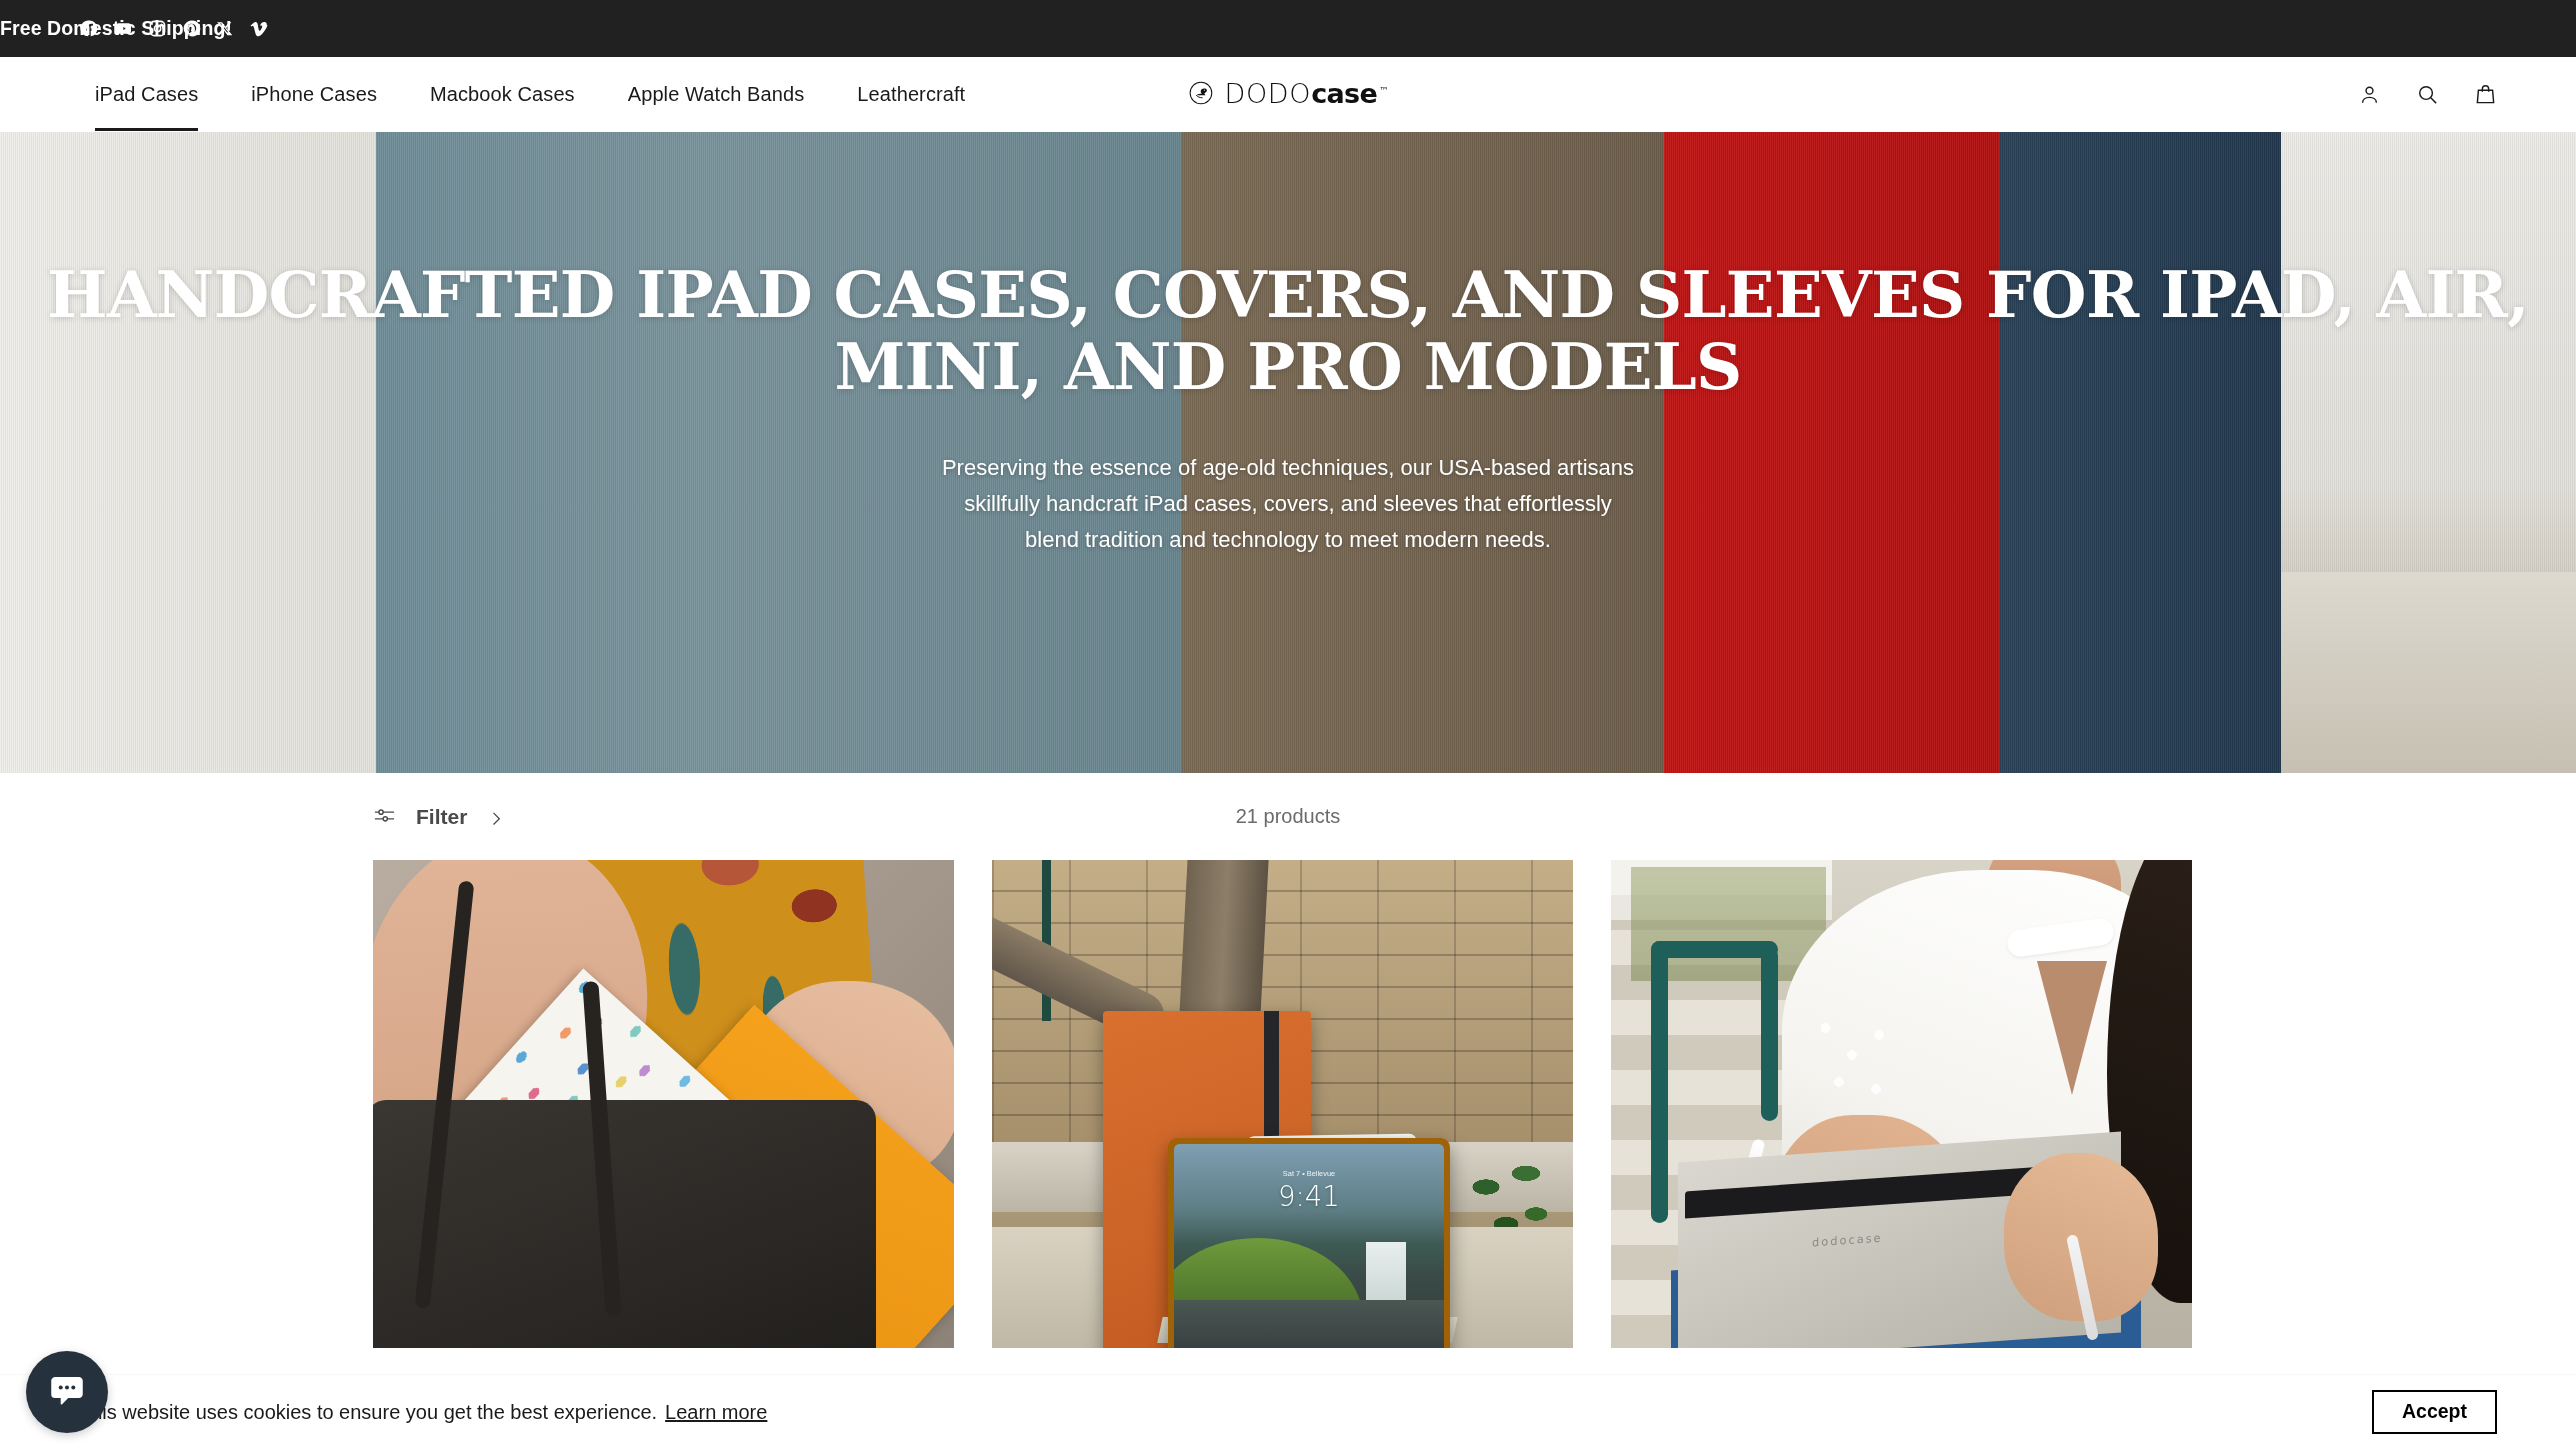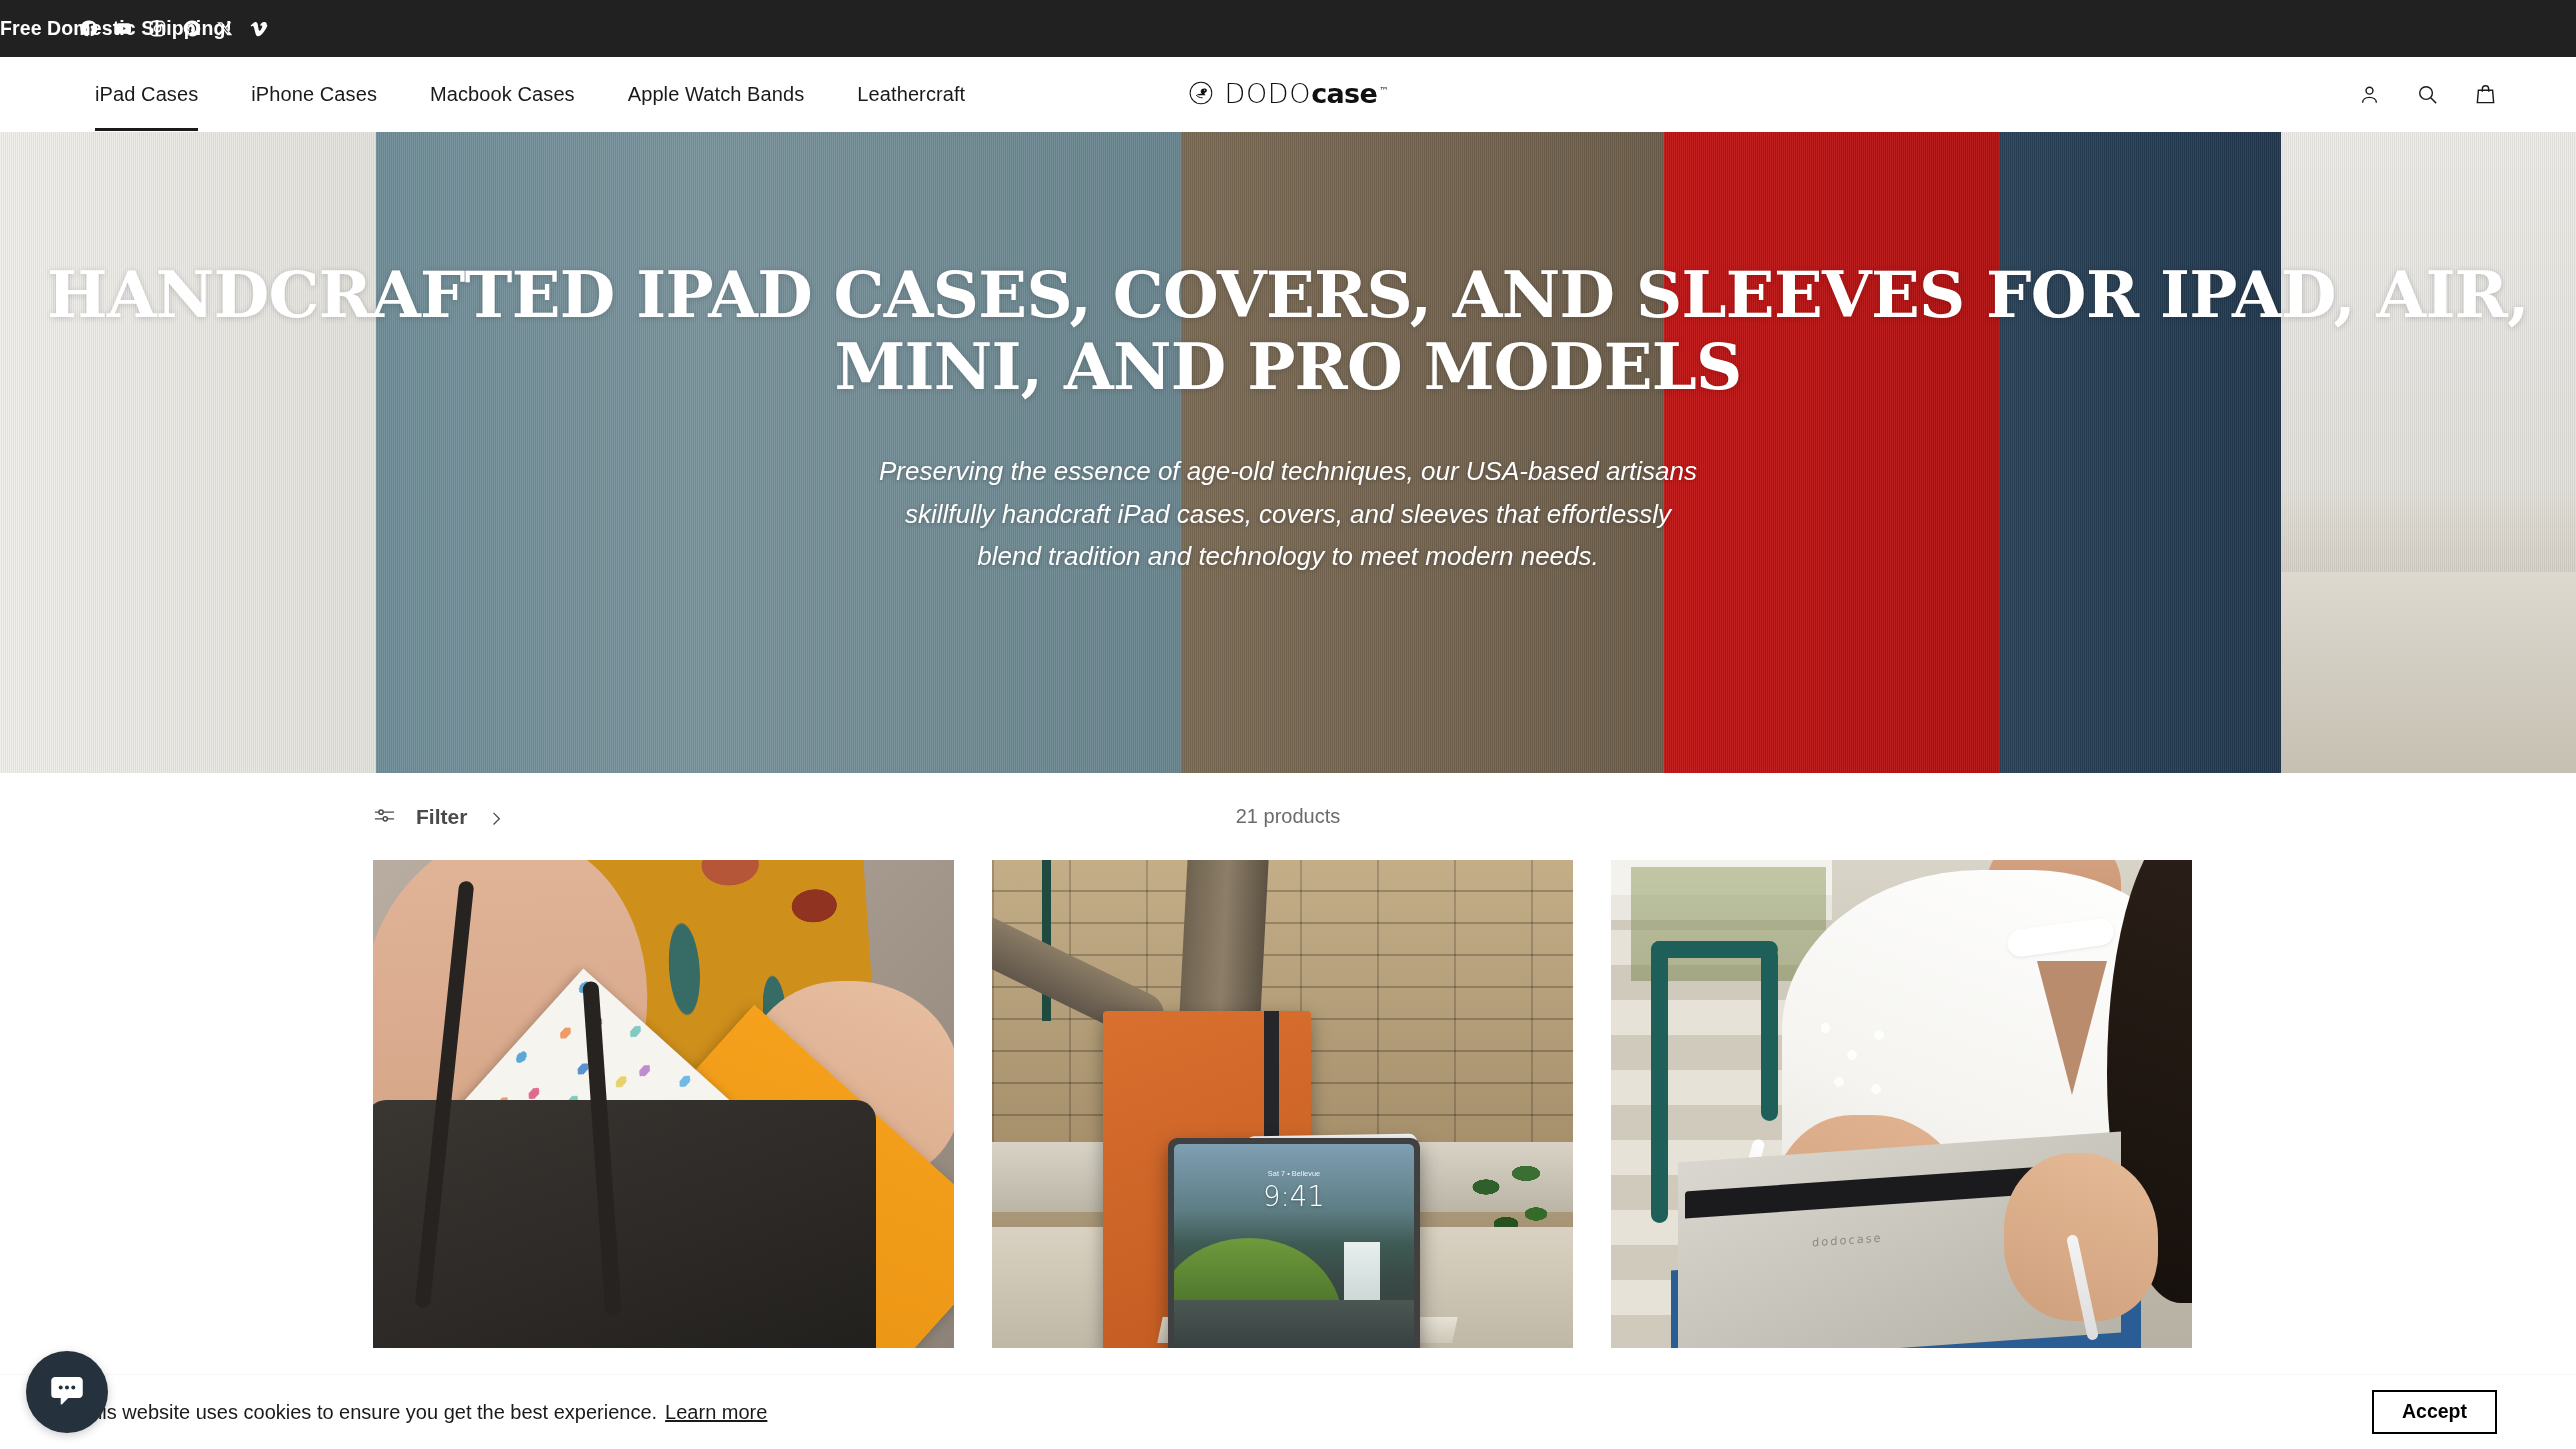--- a/index.html
+++ b/index.html
@@ -144,24 +144,23 @@
     color:#ffffff;
     font-size:64px;
     line-height:1.12;
     letter-spacing:-0.7px;
     text-shadow:0 1.3px 6.7px rgba(0,0,0,.18);
     padding:0 37px;
   }
   .hero-sub {
     margin-top:48px;
     color:#ffffff;
-    font-size:26px;
+    font-size:22px;
     line-height:1.63;
     text-shadow:0 0.7px 4px rgba(0,0,0,.28);
-    font-style:italic;
   }
 
   
   .toolbar {
     position:relative;
     height:87px;
     display:flex;
     align-items:center;
     background:#fff;
   }
@@ -241,21 +240,21 @@
   .c2-ledge { position:absolute; left:0; right:0; top:282px; height:74px; background:linear-gradient(180deg,#d8d3c6,#b9b3a4); }
   .c2-lower { position:absolute; left:0; right:0; top:352px; bottom:0; background:linear-gradient(180deg,#a89878,#8e7f62); }
   .c2-tabletop { position:absolute; left:0; right:0; bottom:0; height:121px; background:linear-gradient(180deg,#d9d2c2,#c0b8a6); }
   .c2-trunk { position:absolute; left:188px; top:-13.4px; width:81px; height:315px; background:linear-gradient(90deg,#6f6350,#8d7e68,#5c5243); border-radius:9.4px; transform:rotate(3deg); }
   .c2-branch { position:absolute; left:-40px; top:94px; width:221px; height:47px; background:linear-gradient(180deg,#8b7c65,#60564a); border-radius:27px; transform:rotate(26deg); }
   .c2-pole { position:absolute; left:50px; top:0; width:9.4px; height:161px; background:#1f4a3f; }
   .c2-folio { position:absolute; left:111px; top:151px; width:208px; height:352px; background:linear-gradient(160deg,#d9702f,#c25a21); border-radius:4px; box-shadow:0 6.7px 17.4px rgba(0,0,0,.35); }
   .c2-folio-edge { position:absolute; left:292px; top:153px; width:27px; height:349px; background:linear-gradient(90deg,#e3b88a,#cc9e70); border-radius:0 4px 4px 0; }
   .c2-band { position:absolute; left:272px; top:151px; width:14.8px; height:282px; background:#25262a; }
   .c2-pencil { position:absolute; left:254px; top:275px; width:171px; height:16px; background:linear-gradient(180deg,#fafafa,#dddddd); border-radius:8px; transform:rotate(-1deg); }
-  .c2-ipad { position:absolute; left:176px; top:278px; width:252px; height:235px; background:#404040; border-radius:9.4px; padding:14px; box-shadow:0 8px 20px rgba(0,0,0,.4); }
+  .c2-ipad { position:absolute; left:176px; top:278px; width:282px; height:235px; background:#a16207; border-radius:9.4px; padding:14px; box-shadow:0 8px 20px rgba(0,0,0,.4); }
   .c2-screen { position:absolute; inset:6px; border-radius:5.4px; overflow:hidden;
     background:linear-gradient(180deg,#7f9fb3 0%,#5d7d84 30%,#3e5a54 45%,#3a4a46 60%,#2e3a38 100%); }
   .c2-hill { position:absolute; left:-8%; top:42%; width:78%; height:46%; background:linear-gradient(180deg,#6f9a3c,#3e6224); border-radius:50% 50% 0 0 / 80% 80% 0 0; }
   .c2-fall { position:absolute; right:14%; top:44%; width:15%; height:44%; background:linear-gradient(180deg,#e8efee,#b9c9c6); }
   .c2-water { position:absolute; left:0; right:0; bottom:0; height:30%; background:linear-gradient(180deg,#4b5753,#31383a); }
   .c2-time { position:absolute; left:0; right:0; top:16%; text-align:center; color:#fff; font-size:27.5px; font-weight:300; font-family:"DejaVu Sans", sans-serif; text-shadow:0 1.3px 3.4px rgba(0,0,0,.4); }
   .c2-date { position:absolute; left:0; right:0; top:11%; text-align:center; color:#fff; font-size:7.4px; opacity:.9; }
   .c2-stand { position:absolute; left:168px; bottom:5.4px; width:295px; height:25.5px; background:linear-gradient(180deg,#e7e2d6,#cdc7b7); transform:skewX(-12deg); }
   .c2-plant { position:absolute; right:20px; bottom:87px; width:87px; height:101px;
     background:

